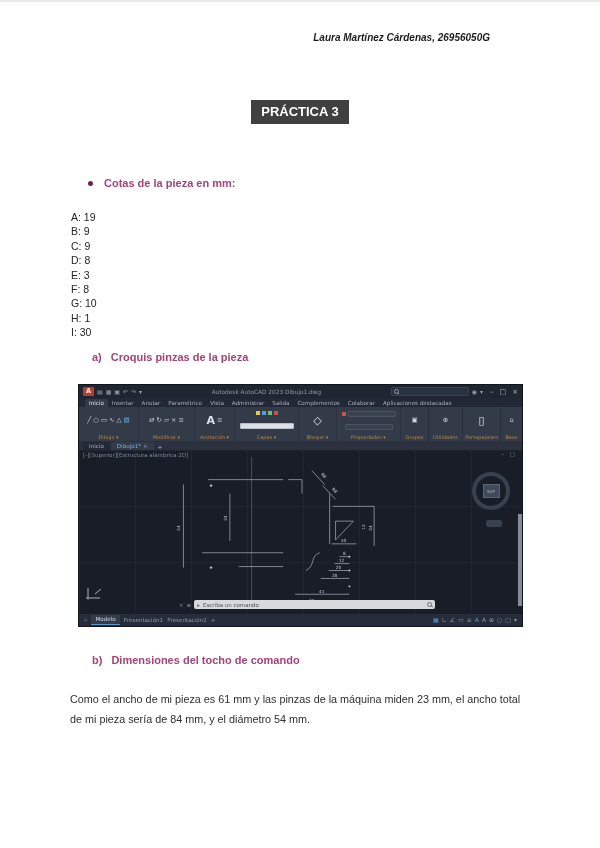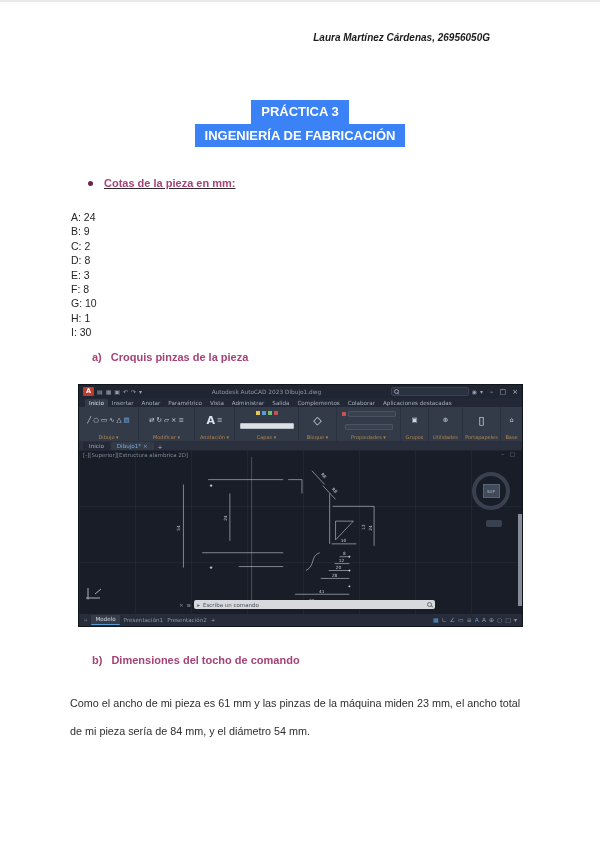--- a/index.html
+++ b/index.html
@@ -2,32 +2,32 @@
 <html><head>
 <meta charset="utf-8">
 <style>
   html,body{margin:0;padding:0;background:#e9e9e9;}
   .page{position:relative;width:600px;height:848px;background:#ffffff;margin:2px auto;
         font-family:"Liberation Sans","DejaVu Sans",sans-serif;color:#2b2b2b;overflow:hidden;}
 
   .hdr{position:absolute;top:30px;right:110px;font-size:10px;font-style:italic;font-weight:600;color:#1c1c1c;}
 
   .title-block{position:absolute;top:98px;left:0;width:100%;text-align:center;line-height:21.5px;}
-  .title-block .hl{display:inline-block;background:#3b82f6;color:#ffffff;font-weight:bold;font-size:13px;padding:1px 10px;}
-
-  .bullet-line{position:absolute;top:175px;left:88px;display:flex;align-items:center;gap:11px;text-decoration:underline;}
+  .title-block .hl{display:inline-block;background:#404040;color:#ffffff;font-weight:bold;font-size:13px;padding:1px 10px;}
+
+  .bullet-line{position:absolute;top:175px;left:88px;display:flex;align-items:center;gap:11px;}
   .bullet-dot{width:5px;height:5px;border-radius:50%;background:#6b2547;}
   .bullet-txt{font-size:11px;font-weight:bold;color:#a54376;}
 
   .cotas{position:absolute;top:208px;left:71px;font-size:10.5px;line-height:14.4px;color:#262626;}
 
   .sec{position:absolute;left:92px;display:flex;gap:9px;font-size:11px;font-weight:bold;color:#a54376;}
   .sec-a{top:349px;} .sec-b{top:652px;}
 
-  .para{position:absolute;top:687px;left:70px;width:462px;font-size:10.8px;line-height:28px;color:#2f2f2f;}
+  .para{position:absolute;top:687px;left:70px;width:462px;font-size:10.8px;line-height:20px;color:#2f2f2f;}
 
   
   .acad{position:absolute;left:78px;top:382px;width:445px;height:243px;display:flex;flex-direction:column;
         font-family:"DejaVu Sans",sans-serif;border:1px solid #10141c;box-sizing:border-box;}
   .tbar{height:13px;background:#1f2531;display:flex;align-items:center;gap:3px;padding:0 4px;flex:0 0 auto;}
   .logo{width:11px;height:9px;background:#c03a2b;color:#fff;font-size:6.5px;line-height:9px;text-align:center;font-weight:bold;border-radius:1px;}
   .qi{font-size:6px;color:#98a1ae;line-height:1;}
   .ttxt{font-size:5.8px;color:#8f98a6;white-space:nowrap;margin:0 auto;}
   .srch{width:72px;height:7px;background:#2a3140;border:1px solid #3a4252;border-radius:2px;display:flex;align-items:center;padding:0 2px;}
   .lens{width:3px;height:3px;border:0.8px solid #8f98a6;border-radius:50%;position:relative;}
@@ -83,32 +83,31 @@
 </style>
 </head>
 <body>
 
 <div class="page">
 
   <div class="hdr">Laura Martínez Cárdenas, 26956050G</div>
 
   <div class="title-block">
     <span class="hl">PRÁCTICA 3</span><br>
-    <span class="hl">INGENIERÍA DE FABRICACIÓN</span>
   </div>
 
   <div class="bullet-line">
     <span class="bullet-dot"></span>
     <span class="bullet-txt">Cotas de la pieza en mm:</span>
   </div>
 
   <div class="cotas">
-    <div>A: 24</div>
+    <div>A: 19</div>
     <div>B: 9</div>
-    <div>C: 2</div>
+    <div>C: 9</div>
     <div>D: 8</div>
     <div>E: 3</div>
     <div>F: 8</div>
     <div>G: 10</div>
     <div>H: 1</div>
     <div>I: 30</div>
   </div>
 
   <div class="sec sec-a">
     <span>a)</span>

